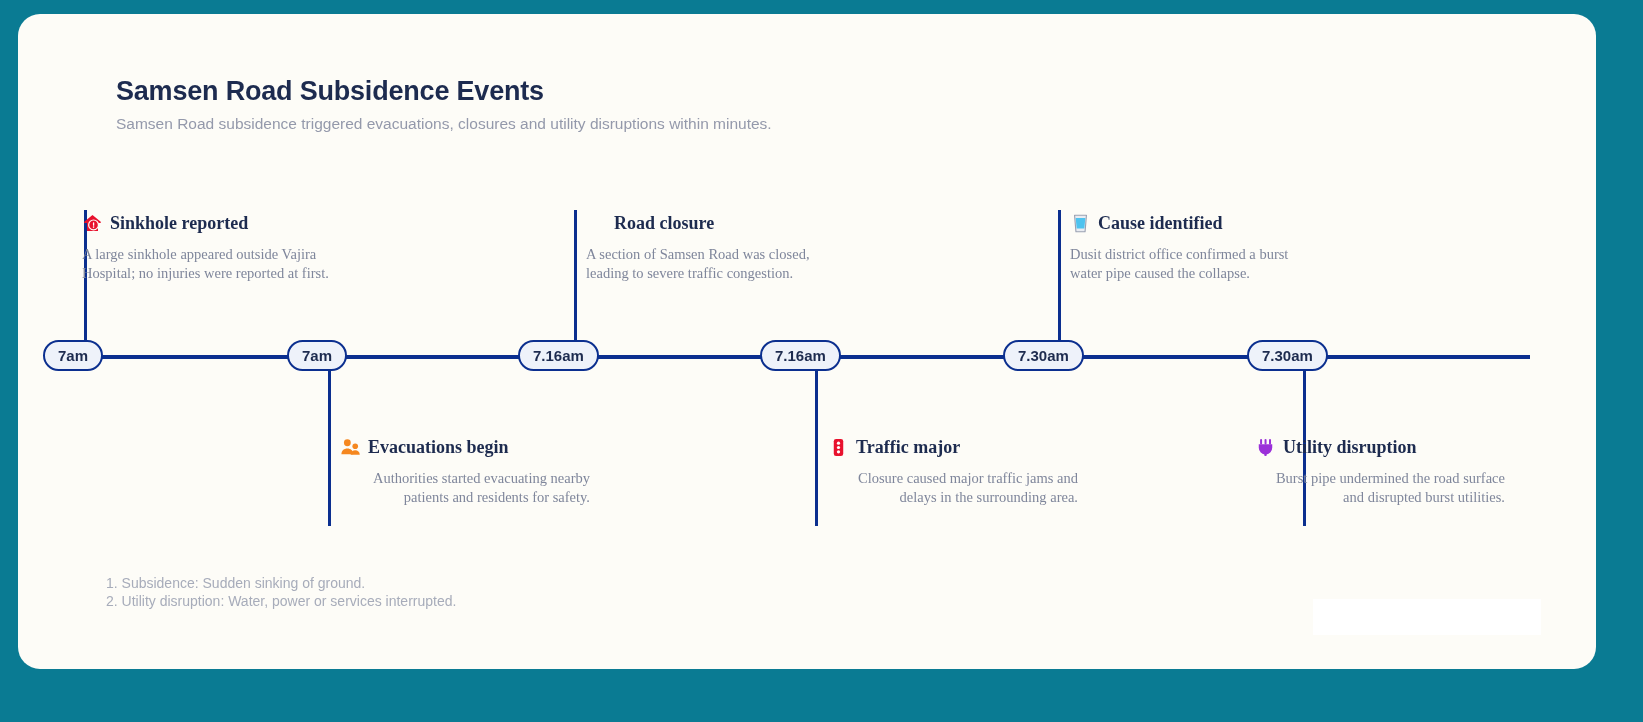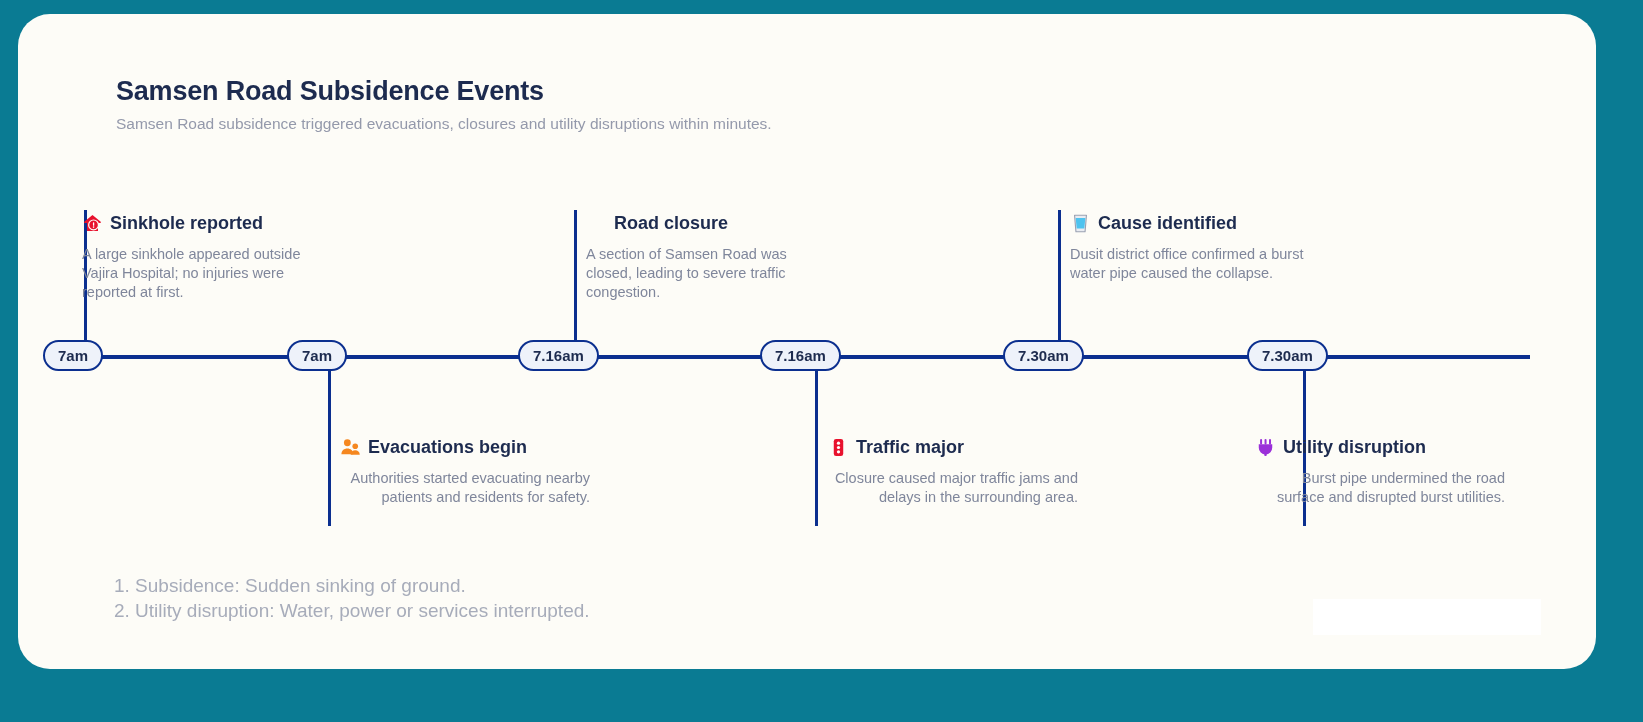--- a/index.html
+++ b/index.html
@@ -18,21 +18,21 @@
   }
 
   
   .card {
     position: absolute;
     left: 18px;
     top: 14px;
     width: 1578px;
     height: 655px;
     background: #fdfcf7;
-    border-radius: 32px;
+    border-radius: 22px;
     overflow: hidden;
   }
 
   
   .page-title {
     position: absolute;
     left: 98px;
     top: 62px;
     font-size: 27px;
     font-weight: bold;
@@ -87,20 +87,21 @@
     z-index: 2;
   }
   .stem.up   { top: 196px; height: 146px; }
   .stem.down { top: 357px; height: 155px; }
 
   
   .event {
     position: absolute;
     width: 250px;
     z-index: 3;
+    font-family: Liberation Serif, serif;
   }
   .event.above { top: 196px; }
   .event.below { top: 420px; text-align: right; }
 
   .event-head {
     display: flex;
     align-items: center;
     gap: 7px;
     height: 26px;
     margin-bottom: 9px;
@@ -123,23 +124,23 @@
   .icon {
     width: 21px;
     height: 21px;
     flex: 0 0 21px;
     display: block;
   }
 
   
   .footnotes {
     position: absolute;
-    left: 96px;
+    left: 88px;
     top: 560px;
-    font-size: 19px;
+    font-size: 14px;
     line-height: 1.30;
     color: #a7acba;
   }
 
   
   .watermark-patch {
     position: absolute;
     left: 1295px;
     top: 585px;
     width: 228px;

